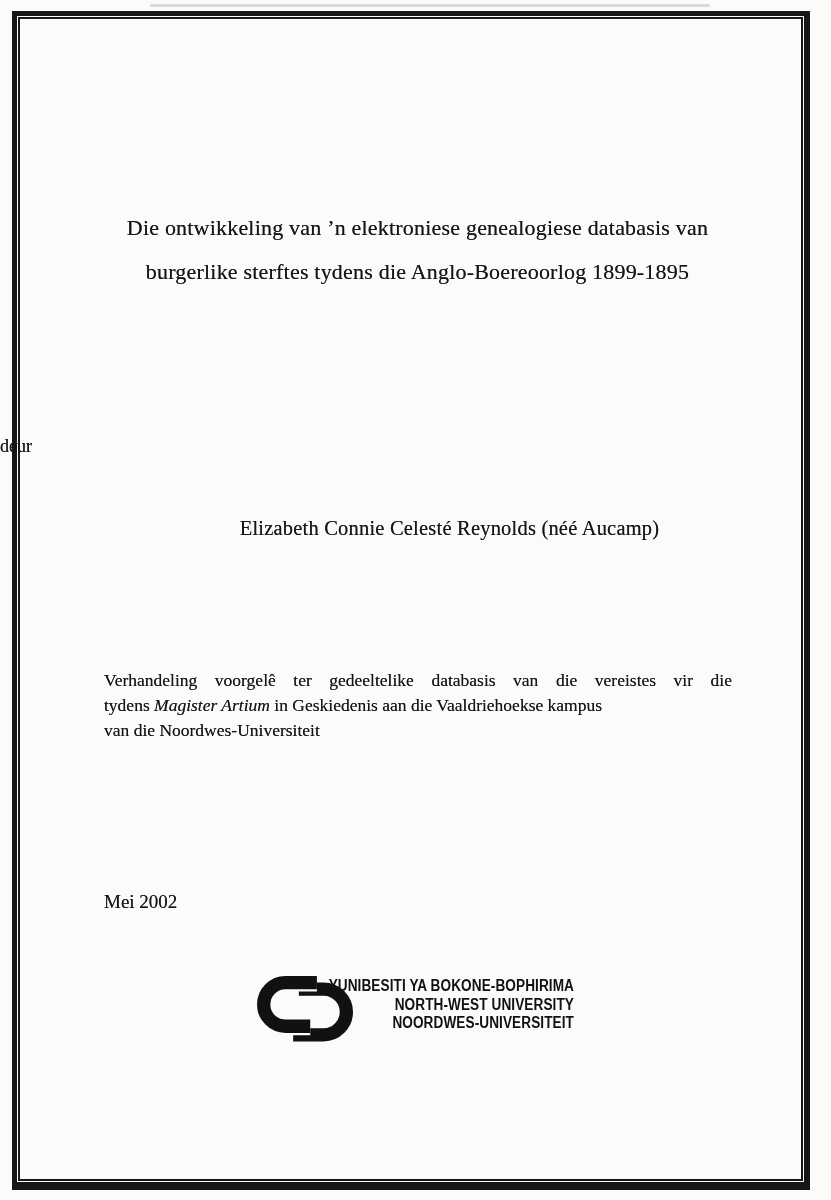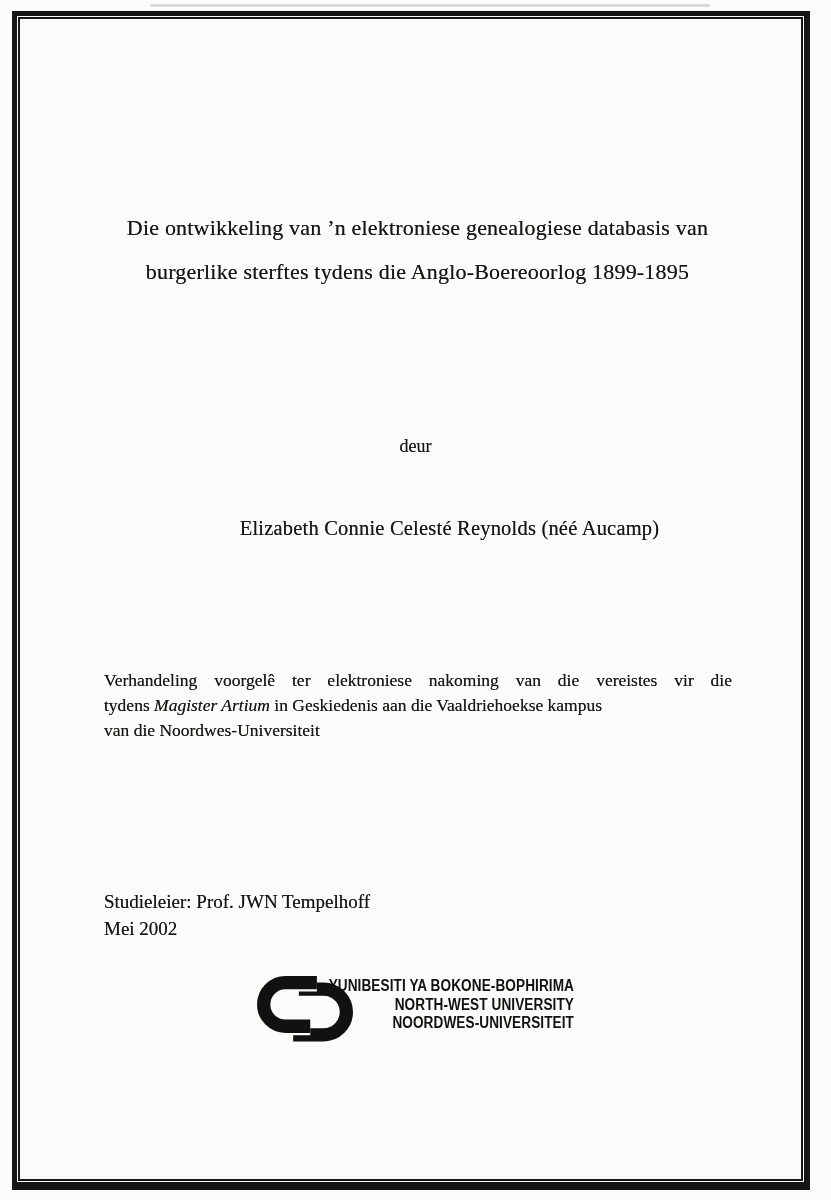--- a/index.html
+++ b/index.html
@@ -33,21 +33,21 @@
   }
   .txt{ text-shadow:0 0 .5px rgba(0,0,0,.65); }
 
   .thesis-title{
     position:absolute;top:206px;left:44px;right:40px;
     text-align:center;
     font-size:22px;line-height:44px;letter-spacing:.2px;
   }
   .byline{
     position:absolute;top:436px;left:0;width:100%;
-    text-align:center;font-size:18px;
+    text-align:left;font-size:18px;
   }
   .author{
     position:absolute;top:517px;left:0;width:100%;
     text-align:center;font-size:20.5px;letter-spacing:.2px;margin-left:34px;
   }
   .submission{
     position:absolute;top:668px;left:104px;width:628px;
     font-size:17.5px;line-height:25px;
   }
   .submission .just{
@@ -89,27 +89,26 @@
 <div class="thesis-title txt">
   <div>Die ontwikkeling van ’n elektroniese genealogiese databasis van</div>
   <div>burgerlike sterftes tydens die Anglo-Boereoorlog 1899-1895</div>
 </div>
 
 <div class="byline txt">deur</div>
 
 <div class="author txt">Elizabeth Connie Celesté Reynolds (néé Aucamp)</div>
 
 <div class="submission txt">
-  <div class="just">Verhandeling voorgelê ter elektroniese nakoming van die vereistes vir die</div>
+  <div class="just">Verhandeling voorgelê ter gedeeltelike databasis van die vereistes vir die</div>
   <div><span>tydens </span><i>Magister Artium</i><span> in Geskiedenis aan die Vaaldriehoekse kampus</span></div>
   <div>van die Noordwes-Universiteit</div>
 </div>
 
 <div class="supervisor-block txt">
-  <div>Studieleier: Prof. JWN Tempelhoff</div>
   <div>Mei 2002</div>
 </div>
 
 <div class="logo">
   <svg class="logo-mark" viewBox="0 0 104 80" xmlns="http://www.w3.org/2000/svg" aria-hidden="true">
 
     <path d="M 39,64 H 71 A 24,24 0 0 0 71,16 H 45" fill="none" stroke="#111" stroke-width="14" stroke-linecap="butt"></path>
 
     <path d="M 64,9 H 31 A 23,23 0 0 0 31,55 H 57" fill="none" stroke="#fbfbfa" stroke-width="19" stroke-linecap="butt"></path>
 

